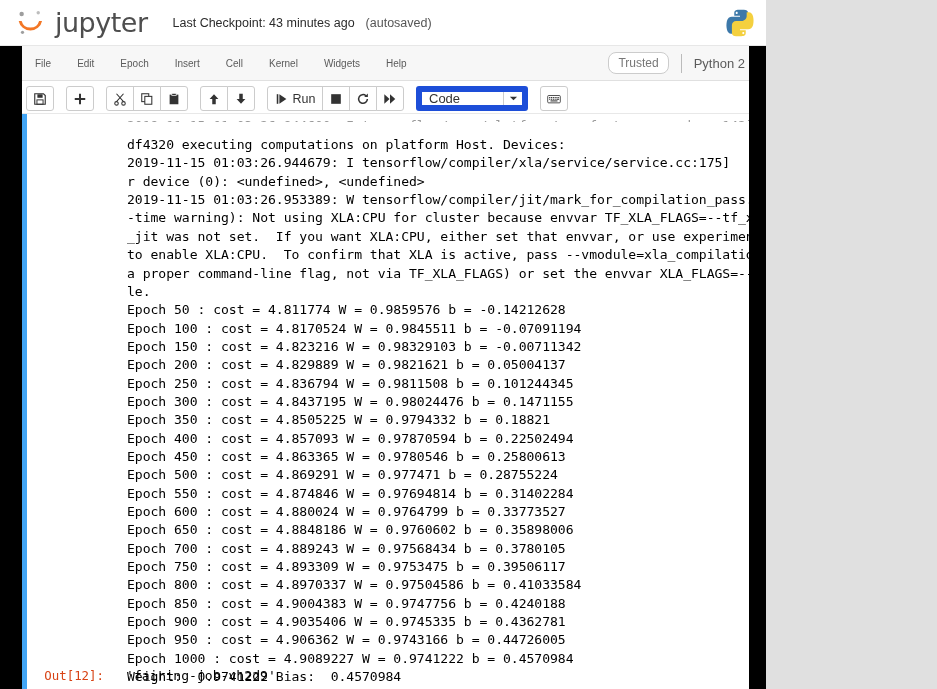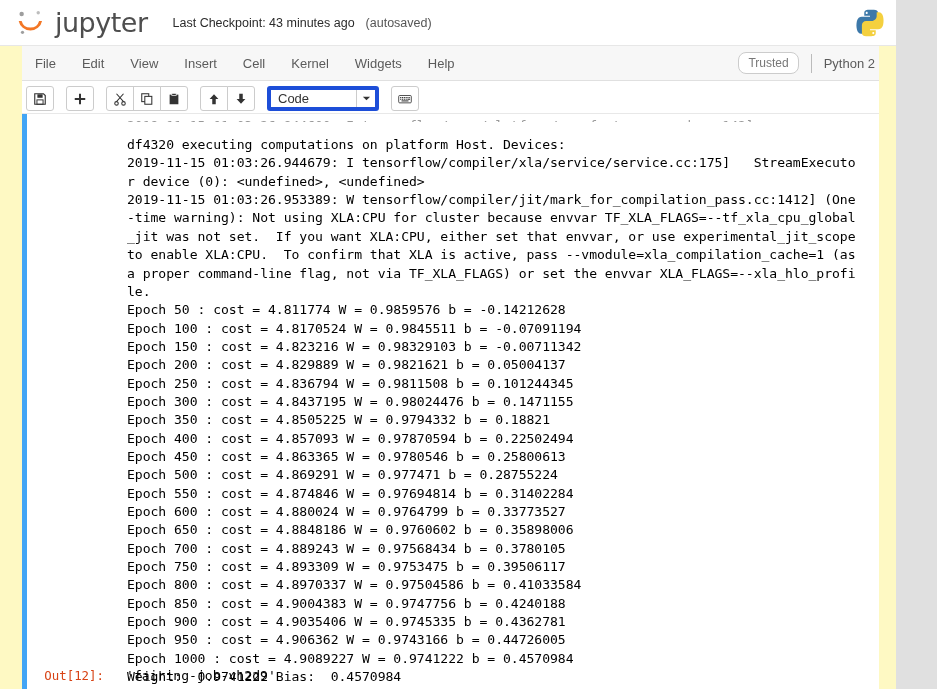--- a/index.html
+++ b/index.html
@@ -3,21 +3,21 @@
 <meta charset="utf-8">
 <style>
   * { box-sizing: border-box; }
   html, body {
     margin: 0; padding: 0;
     width: 937px; height: 689px;
     overflow: hidden;
     background: #e0e0e0;
     font-family: "Liberation Sans", sans-serif;
   }
-  #app { position: relative; width: 896px; height: 689px; background: #fef9c3; }
+  #app { position: relative; width: 766px; height: 689px; background: #000000; }
 
   
   .header {
     height: 46px; background: #ffffff;
     display: flex; align-items: center;
     border-bottom: 1px solid #e7e7e7;
     padding-left: 14px; padding-right: 10px;
   }
   .logo-wrap { display: flex; align-items: center; gap: 7px; }
   .jp-logo { width: 34px; height: 34px; display: block; }
@@ -35,21 +35,21 @@
   .py-logo { margin-left: auto; width: 32px; height: 32px; display: block; }
 
   
   .menubar {
     height: 35px; background: #f7f7f7;
     border-bottom: 1px solid #e0e0e0;
     display: flex; align-items: center;
     margin: 0 17px 0 22px;
   }
   .menu-item {
-    font-size: 13px; color: #5b5b5b;
+    font-size: 10px; color: #5b5b5b;
     padding: 8px 13px; cursor: pointer; white-space: nowrap;
   }
   .menu-right { margin-left: auto; display: flex; align-items: center; gap: 2px; }
   .trusted {
     font-size: 12px; color: #777;
     border: 1px solid #ccc; border-radius: 8px;
     padding: 3px 9px; background: #fff; cursor: pointer;
   }
   .kernel-sep { width: 1px; height: 19px; background: #bbb; margin: 0 10px; }
   .kernel-name { font-size: 13px; color: #5b5b5b; padding-right: 4px; }
@@ -66,21 +66,21 @@
     min-width: 28px; height: 25px;
     border: 1px solid #ccc; background: #fff;
     display: flex; align-items: center; justify-content: center;
     cursor: pointer; margin-left: -1px; color: #333;
   }
   .tb-group .tb-btn:first-child { margin-left: 0; border-radius: 3px 0 0 3px; }
   .tb-group .tb-btn:last-child { border-radius: 0 3px 3px 0; }
   .tb-group .tb-btn:only-child { border-radius: 3px; }
   .tb-run { min-width: 56px; gap: 4px; font-size: 12.5px; padding: 0 6px; }
   .tb-select {
-    height: 25px; width: 112px; border: 4px solid #1d4ed8; border-radius: 3px;
+    height: 25px; width: 112px; border: 6px solid #1d4ed8; border-radius: 3px;
     background: #fff; font-size: 13px; color: #333;
     display: flex; align-items: center; padding-left: 7px;
     position: relative; cursor: pointer; margin-right: 12px;
   }
   .tb-select .caret {
     position: absolute; right: 0; top: 0; bottom: 0; width: 19px;
     border-left: 1px solid #ccc; display: flex;
     align-items: center; justify-content: center;
   }
   .icon-sm { width: 14px; height: 14px; display: block; }
@@ -142,21 +142,21 @@
     <span class="autosaved">(autosaved)</span>
     <svg class="py-logo" viewBox="0 0 34 34">
       <path d="M16.8 3c-3.2 0-5.9.5-5.9 3.4v2.9h6.1v1H8.4c-2.5 0-4.6 1.6-5.3 4.5-.7 3.4-.7 5.5 0 9 .6 2.6 2.1 4.5 4.6 4.5h2.2v-3.8c0-2.8 2.4-5.3 5.3-5.3h6c2.4 0 4.4-2 4.4-4.4V6.4C25.6 4 23.6 3 21.2 3h-4.4zm-3.3 2.1c.6 0 1.1.5 1.1 1.2s-.5 1.2-1.1 1.2c-.6 0-1.1-.5-1.1-1.2s.5-1.2 1.1-1.2z" fill="#3c78a9"></path>
       <path d="M17.2 31c3.2 0 5.9-.5 5.9-3.4v-2.9h-6.1v-1h8.6c2.5 0 4.6-1.6 5.3-4.5.7-3.4.7-5.5 0-9-.6-2.6-2.1-4.5-4.6-4.5h-2.2v3.8c0 2.8-2.4 5.3-5.3 5.3h-6c-2.4 0-4.4 2-4.4 4.4v8.4c0 2.4 2 3.4 4.4 3.4h4.4zm3.3-2.1c-.6 0-1.1-.5-1.1-1.2s.5-1.2 1.1-1.2c.6 0 1.1.5 1.1 1.2s-.5 1.2-1.1 1.2z" fill="#f4d03f"></path>
     </svg>
   </div>
 
   <div class="menubar">
     <div class="menu-item">File</div>
     <div class="menu-item">Edit</div>
-    <div class="menu-item">View</div>
+    <div class="menu-item">Epoch</div>
     <div class="menu-item">Insert</div>
     <div class="menu-item">Cell</div>
     <div class="menu-item">Kernel</div>
     <div class="menu-item">Widgets</div>
     <div class="menu-item">Help</div>
     <div class="menu-right">
       <div class="trusted">Trusted</div>
       <div class="kernel-sep"></div>
       <div class="kernel-name">Python 2</div>
     </div>
@@ -202,20 +202,46 @@
     </div>
     <div class="tb-group">
       <div class="tb-btn" title="Move selected cells up">
         <svg class="icon-sm" viewBox="0 0 16 16">
           <path d="M8 2.5l5 5.5H10v6H6v-6H3z" fill="#333"></path>
         </svg>
       </div>
       <div class="tb-btn" title="Move selected cells down">
         <svg class="icon-sm" viewBox="0 0 16 16">
           <path d="M8 13.5l5-5.5H10V2H6v6H3z" fill="#333"></path>
+        </svg>
+      </div>
+    </div>
+    <div class="tb-group">
+      <div class="tb-btn tb-run">
+        <svg class="icon-sm" viewBox="0 0 16 16">
+          <rect x="2" y="2.5" width="1.8" height="11" fill="#333"></rect>
+          <path d="M5 2.5l8 5.5-8 5.5z" fill="#333"></path>
+        </svg>
+        <span>Run</span>
+      </div>
+      <div class="tb-btn" title="Interrupt the kernel">
+        <svg class="icon-sm" viewBox="0 0 16 16">
+          <rect x="2.5" y="2.5" width="11" height="11" fill="#333"></rect>
+        </svg>
+      </div>
+      <div class="tb-btn" title="Restart the kernel">
+        <svg class="icon-sm" viewBox="0 0 16 16">
+          <path d="M13 8a5 5 0 1 1-1.6-3.7" fill="none" stroke="#333" stroke-width="1.7"></path>
+          <path d="M13.6 1.6v4.2H9.4z" fill="#333"></path>
+        </svg>
+      </div>
+      <div class="tb-btn" title="Restart the kernel, then re-run the whole notebook">
+        <svg class="icon-sm" viewBox="0 0 16 16">
+          <path d="M1.5 2.5l6 5.5-6 5.5z" fill="#333"></path>
+          <path d="M8 2.5l6 5.5-6 5.5z" fill="#333"></path>
         </svg>
       </div>
     </div>
     <div class="tb-select">
       <span>Code</span>
       <span class="caret">
         <svg width="9" height="9" viewBox="0 0 10 10">
             <path d="M1 3l4 4 4-4z" fill="#333"></path>
           </svg>
       </span>

